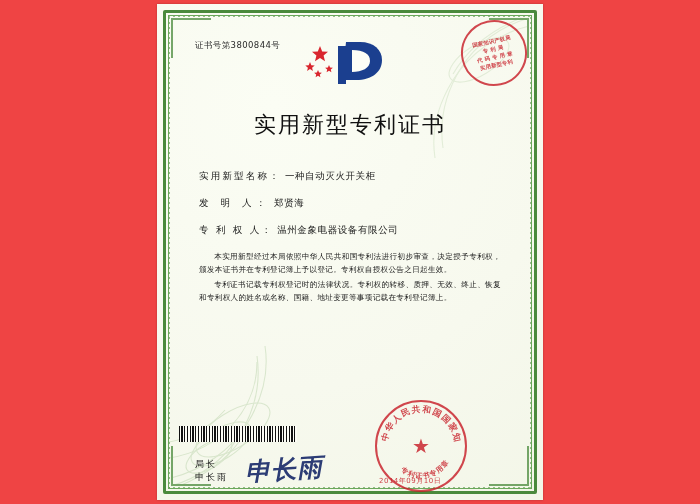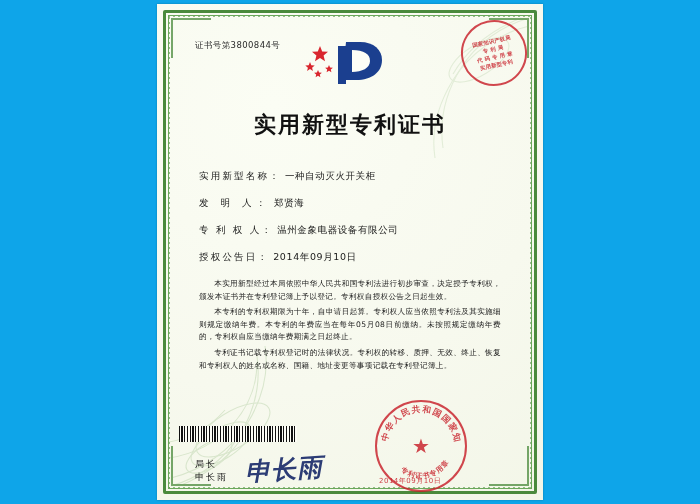--- a/index.html
+++ b/index.html
@@ -11,21 +11,21 @@
     height: 504px;
     background: #ffffff;
     font-family: "DejaVu Sans", sans-serif;
     overflow: hidden;
   }
 
   .page {
     position: relative;
     width: 700px;
     height: 504px;
-    background: #0ea5e9;
+    background: #ef4444;
   }
 
   
   .certificate {
     position: absolute;
     left: 157px;
     top: 4px;
     width: 386px;
     height: 496px;
     background: #fdfdf6;
@@ -115,21 +115,21 @@
     transform: translateX(-50%);
     width: 96px;
     height: 46px;
   }
 
   .title {
     margin-top: 58px;
     text-align: center;
     font-family: "DejaVu Sans", sans-serif;
     font-size: 22px;
-    font-weight: bold;
+    font-weight: normal;
     color: #111111;
     letter-spacing: 2px;
   }
 
   .fields {
     margin-top: 30px;
     padding-left: 18px;
     padding-right: 14px;
   }
   .field-row {
@@ -319,28 +319,24 @@
       <div class="fields">
         <div class="field-row">
           <span class="field-label">实用新型名称：</span><span class="field-value">一种自动灭火开关柜</span>
         </div>
         <div class="field-row">
           <span class="field-label wide">发 明 人：</span><span class="field-value">郑贤海</span>
         </div>
         <div class="field-row">
           <span class="field-label">专 利 权 人：</span><span class="field-value">温州金象电器设备有限公司</span>
         </div>
-        <div class="field-row">
-          <span class="field-label">授权公告日：</span><span class="field-value">2014年09月10日</span>
-        </div>
       </div>
 
       <div class="paragraphs">
         <div class="para">本实用新型经过本局依照中华人民共和国专利法进行初步审查，决定授予专利权，颁发本证书并在专利登记簿上予以登记。专利权自授权公告之日起生效。</div>
-        <div class="para">本专利的专利权期限为十年，自申请日起算。专利权人应当依照专利法及其实施细则规定缴纳年费。本专利的年费应当在每年05月08日前缴纳。未按照规定缴纳年费的，专利权自应当缴纳年费期满之日起终止。</div>
         <div class="para">专利证书记载专利权登记时的法律状况。专利权的转移、质押、无效、终止、恢复和专利权人的姓名或名称、国籍、地址变更等事项记载在专利登记簿上。</div>
       </div>
 
     </div>
 
     <div class="barcode"></div>
 
     <div class="signature-block">
       <div>局长</div>
       <div>申长雨</div>

